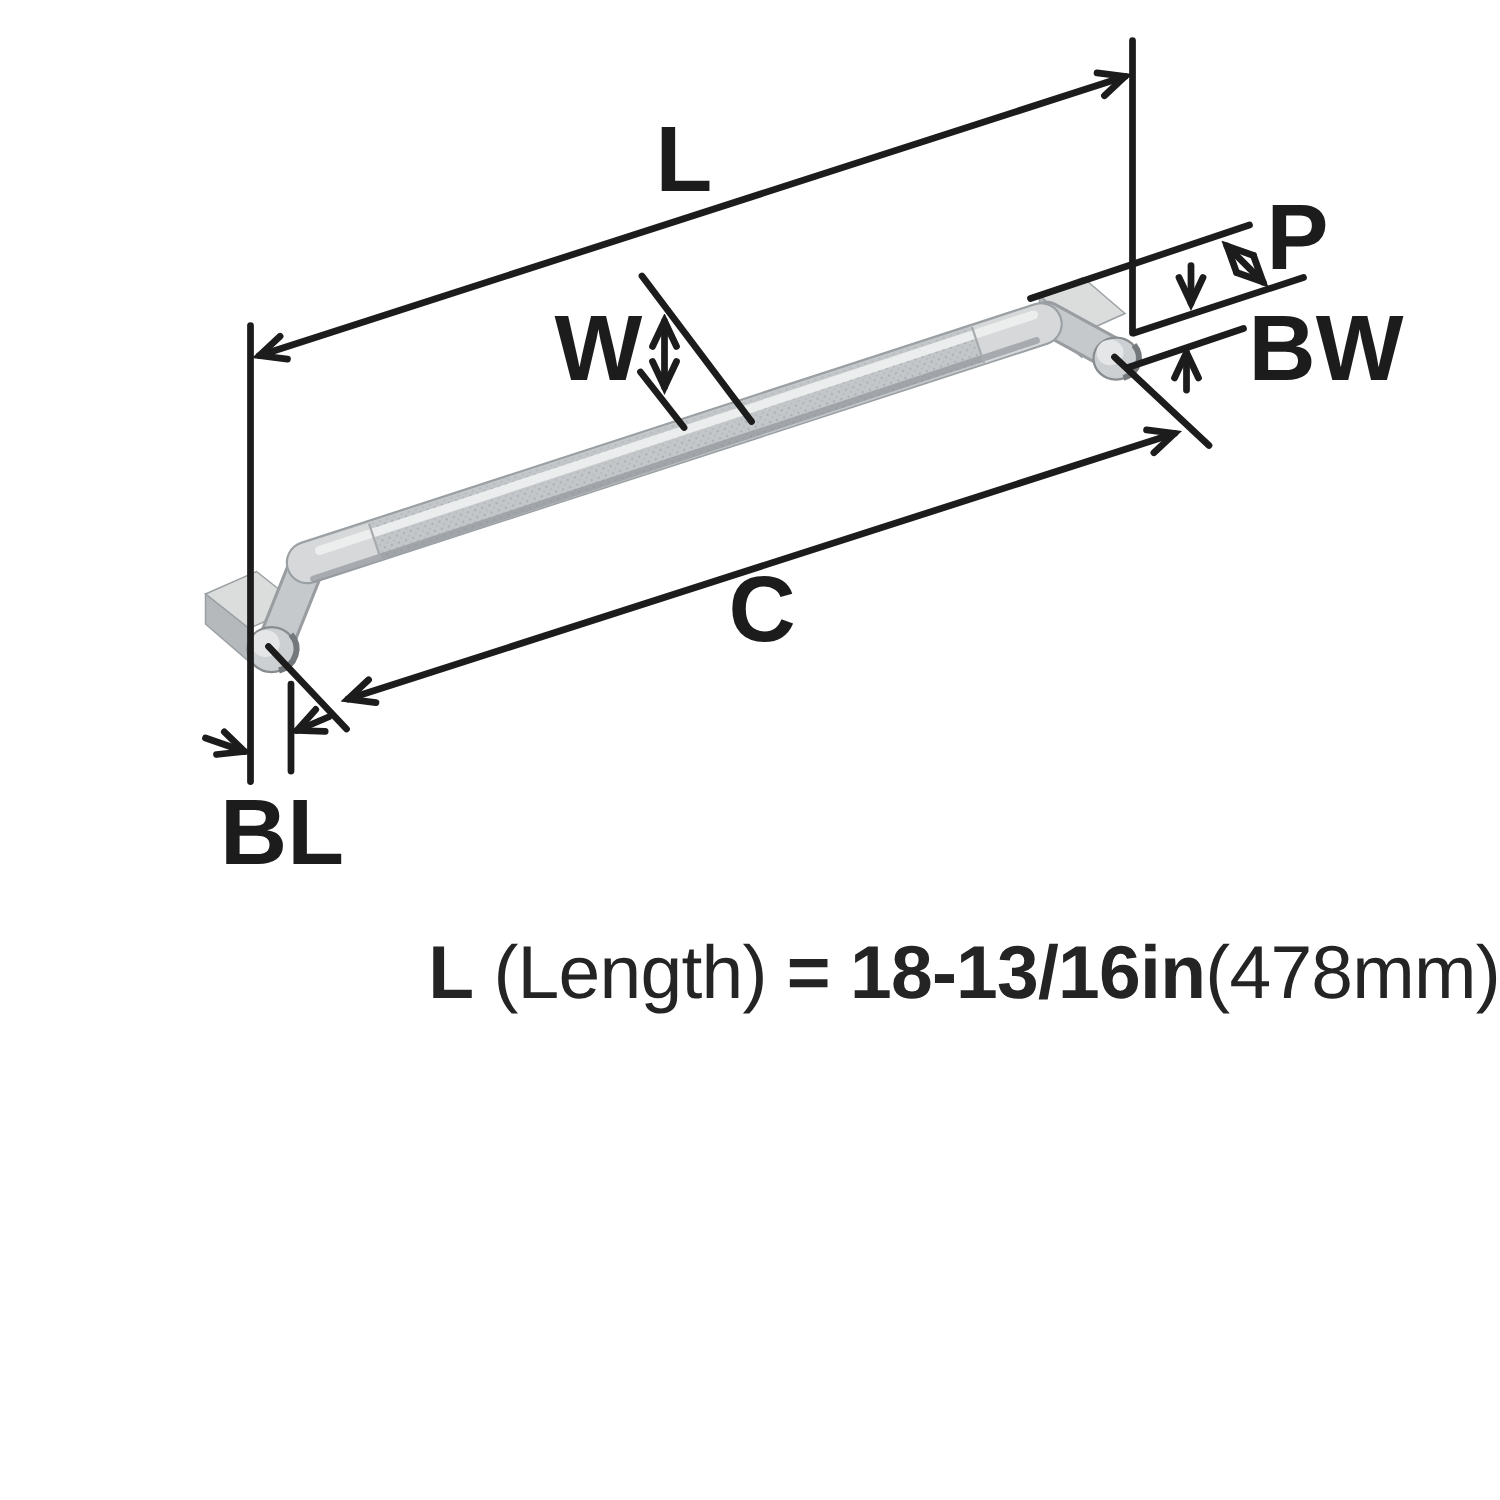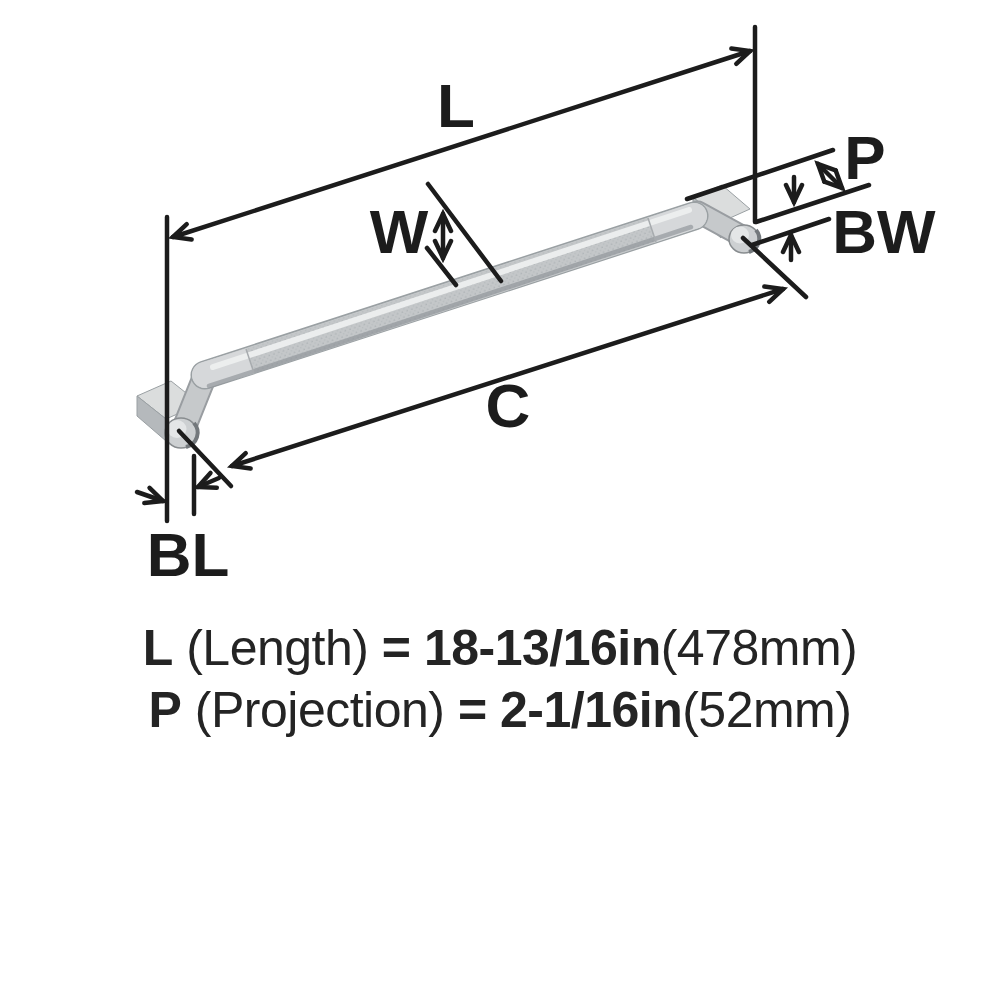--- a/index.html
+++ b/index.html
@@ -12,21 +12,21 @@
     position:relative;width:1000px;height:1000px;background:var(--background);
     font-family:"Liberation Sans","DejaVu Sans",sans-serif;overflow:hidden;
   }
   .diagram-svg{position:absolute;top:0;left:0;}
   .ln{stroke:var(--line);stroke-width:4.5;fill:none;stroke-linecap:round;}
   .dim-label{
     fill:var(--line);font-family:"Liberation Sans","DejaVu Sans",sans-serif;
     font-weight:bold;font-size:62px;text-anchor:middle;
   }
   .spec-block{position:absolute;top:617px;left:0;width:1000px;text-align:center;color:var(--text);}
-  .spec-line{height:62px;line-height:62px;font-size:50px;letter-spacing:-0.5px;white-space:pre;}
+  .spec-line{height:62px;line-height:62px;font-size:50px;letter-spacing:-0.5px;white-space:pre;text-align:right;}
   .b{font-weight:bold;}
   .r{font-weight:normal;}
 </style>
 </head>
 <body>
 
 <div class="page">
 
   <svg class="diagram-svg" width="1000" height="612" viewBox="0 0 1000 612">
     <defs>
@@ -117,16 +117,15 @@
 
       <line class="ln" x1="194" y1="456" x2="194" y2="514"></line>
       <line class="ln" x1="137" y1="492" x2="163" y2="501" marker-end="url(#arr)"></line>
       <line class="ln" x1="219" y1="478" x2="198" y2="487" marker-end="url(#arr)"></line>
       <text class="dim-label" x="188" y="576">BL</text>
     </g>
   </svg>
 
   <div class="spec-block">
       <div class="spec-line"><span class="b">L</span><span class="r"> (Length) </span><span class="b">= 18-13/16in</span><span class="r">(478mm)</span></div>
-      <div class="spec-line"><span class="b">P</span><span class="r"> (Projection) </span><span class="b">= 2-1/16in</span><span class="r">(52mm)</span></div>
     </div>
 
 </div>
 
 </body></html>

